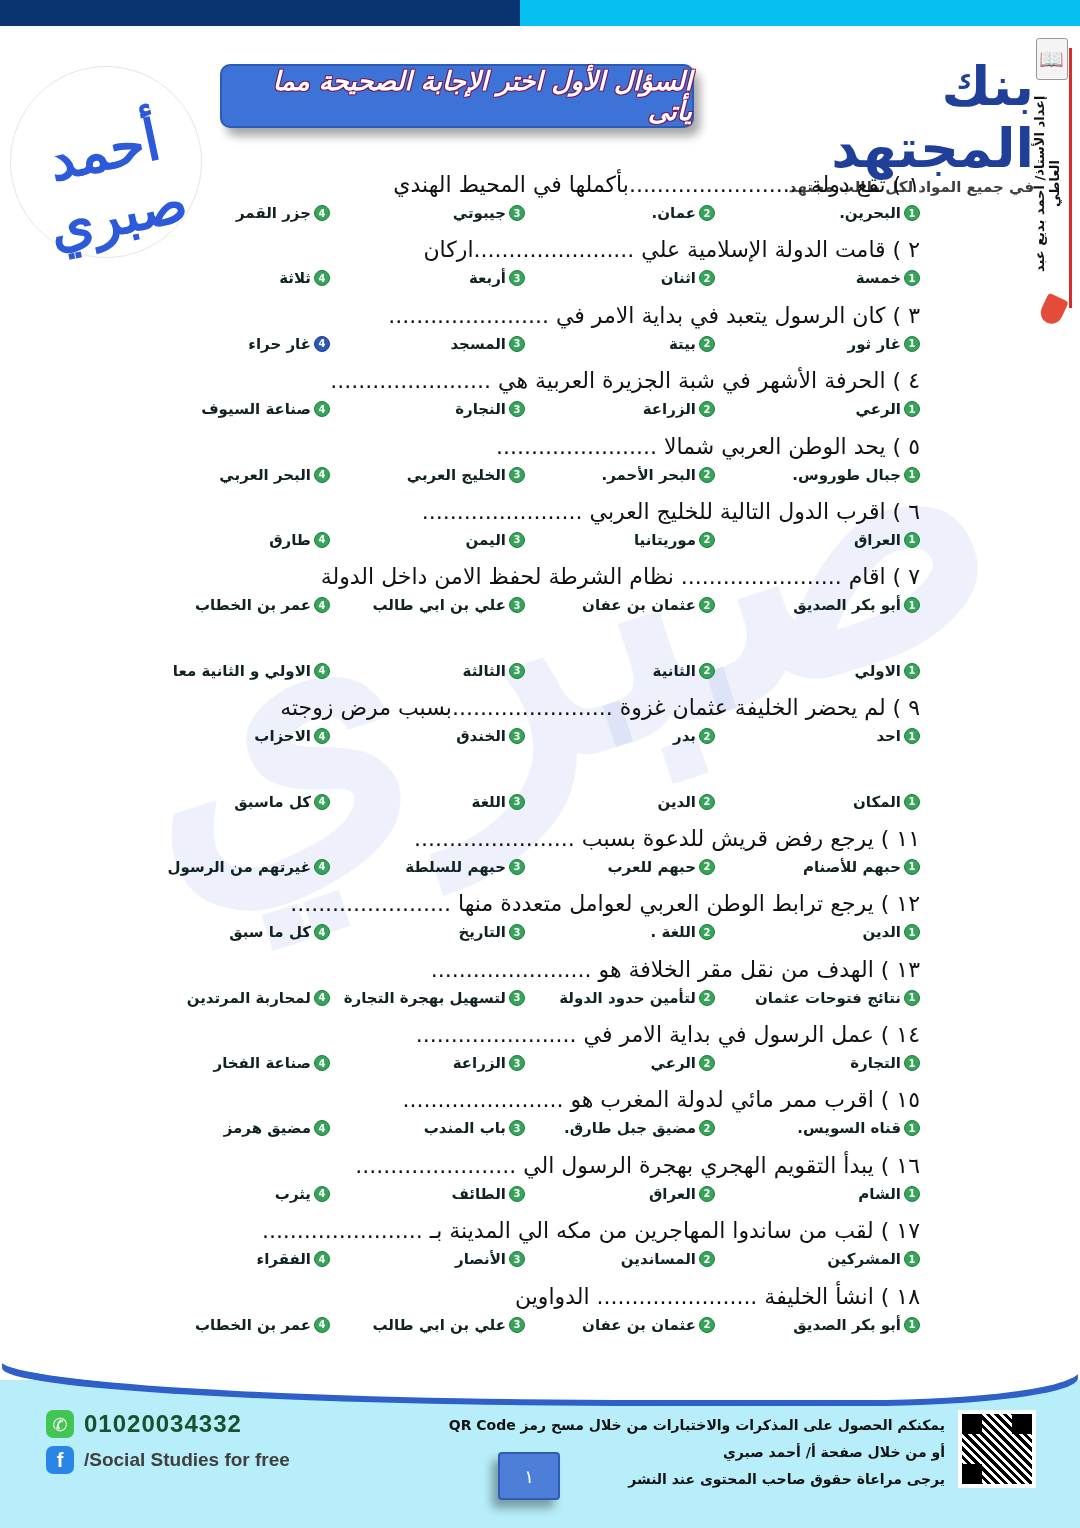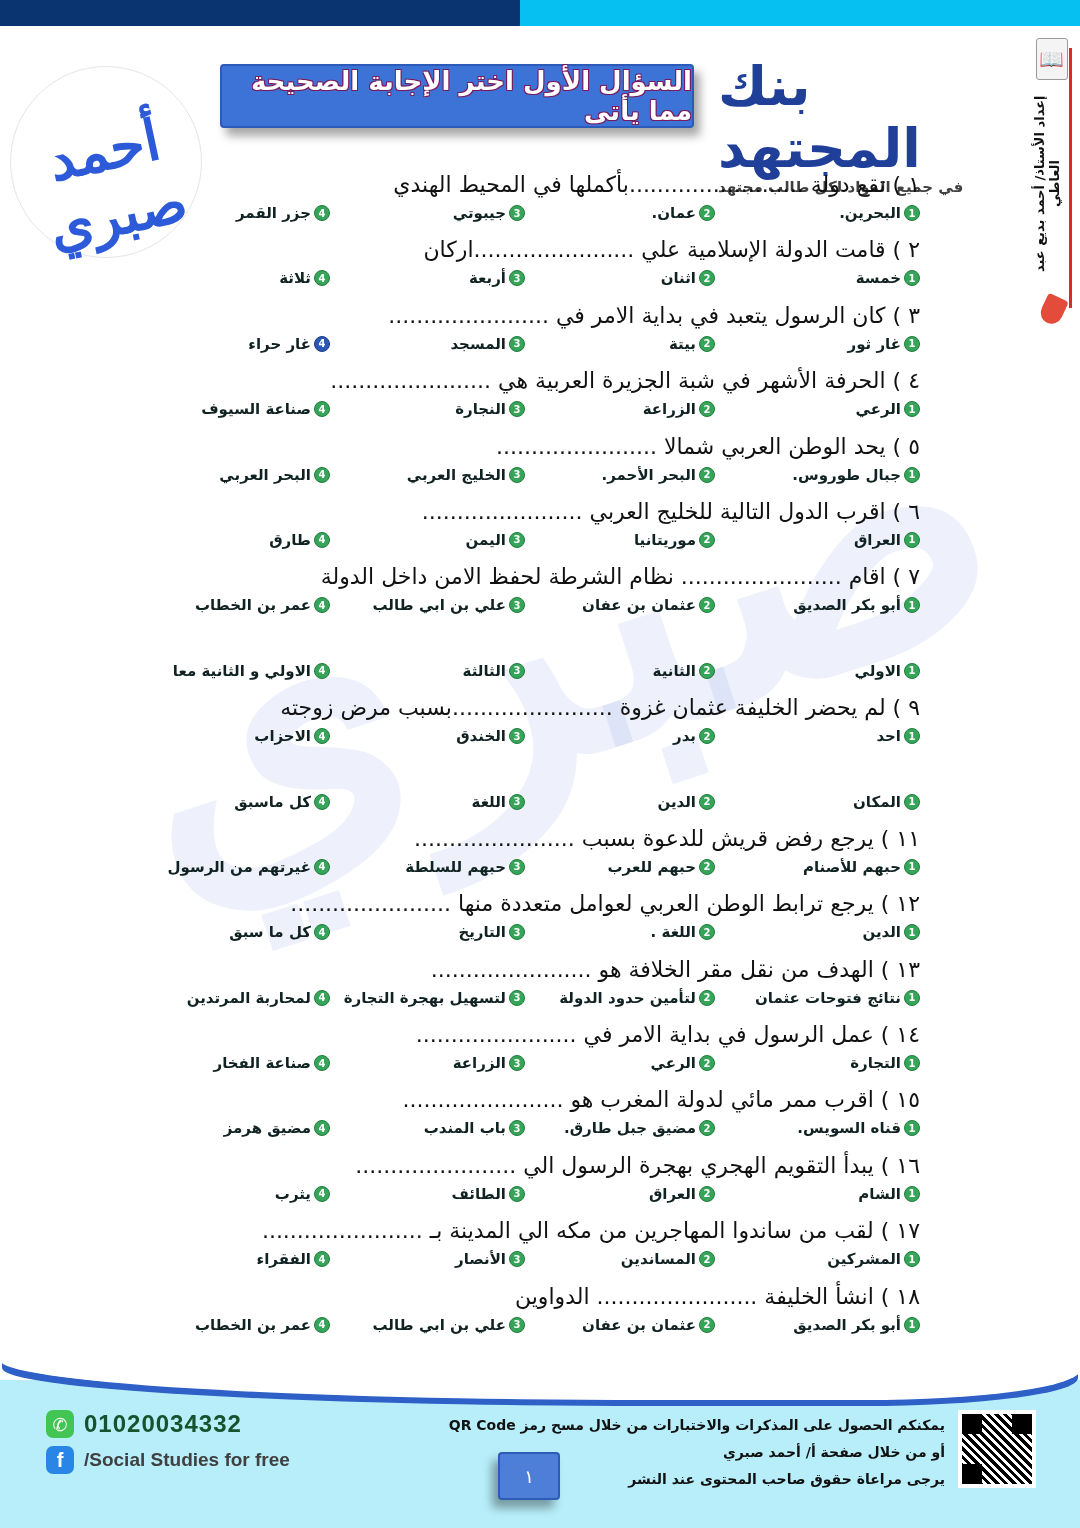--- a/index.html
+++ b/index.html
@@ -9,25 +9,25 @@
   .topbar .light { flex:1; background:#05c0f0; }
 
   .watermark { position:absolute; left:170px; top:470px; width:700px; height:750px; color:rgba(90,120,220,0.10); font-family:"DejaVu Serif", serif; font-size:360px; font-weight:bold; line-height:1; text-align:center; transform:rotate(-18deg); pointer-events:none; }
 
   .side-strip { position:absolute; right:6px; top:38px; width:46px; height:290px; }
   .side-strip .line { position:absolute; right:2px; top:10px; width:3px; height:260px; background:#d92b2b; }
   .side-strip .book { position:absolute; right:6px; top:0; width:30px; height:40px; border:1px solid #999; border-radius:3px; background:#f4f4f4; font-size:20px; text-align:center; line-height:40px; color:#888; }
   .side-strip .vtext { position:absolute; right:12px; top:46px; writing-mode:vertical-rl; transform:rotate(180deg); font-size:13px; font-weight:bold; color:#111; height:200px; text-align:center; }
   .side-strip .pencil { position:absolute; right:10px; top:258px; width:22px; height:28px; background:#e34b3a; border-radius:4px 4px 12px 12px; transform:rotate(25deg); }
 
-  .brand { position:absolute; right:62px; top:56px; text-align:left; width:300px; }
+  .brand { position:absolute; right:46px; top:56px; text-align:right; width:300px; }
   .brand .title { font-family:"DejaVu Sans", sans-serif; font-size:54px; font-weight:bold; color:#1f3f99; line-height:62px; direction:rtl; }
   .brand .sub { font-size:15px; font-weight:bold; color:#404040; direction:rtl; margin-top:-2px; }
 
-  .qbanner { position:absolute; left:220px; top:64px; width:470px; height:60px; background:#3d73d6; border:2px solid #2c5ab8; border-radius:4px; box-shadow:6px 8px 10px rgba(0,0,0,0.35); display:flex; align-items:center; justify-content:center; }
+  .qbanner { position:absolute; left:220px; top:64px; width:470px; height:60px; background:#3d73d6; border:2px solid #2c5ab8; border-radius:10px; box-shadow:6px 8px 10px rgba(0,0,0,0.35); display:flex; align-items:center; justify-content:center;font-style:italic; }
   .qbanner span { color:#fff; font-size:26px; font-weight:bold; direction:rtl; text-shadow:1px 1px 0 #7a1a5b, -1px -1px 0 #7a1a5b, 1px -1px 0 #7a1a5b, -1px 1px 0 #7a1a5b; }
 
   .logo { position:absolute; left:10px; top:66px; width:200px; height:190px; }
   .logo .ring { position:absolute; left:0; top:0; width:190px; height:190px; border-radius:50%; border:1px solid #e5e5e5; }
   .logo .calli { position:absolute; left:6px; top:50px; width:190px; text-align:center; font-family:"DejaVu Serif", serif; font-size:56px; font-weight:bold; color:#2c5ad8; direction:rtl; transform:rotate(-12deg); }
 
   .questions { position:absolute; top:168px; left:190px; width:730px; direction:rtl; }
   .q { height:65.4px; position:relative; }
   .q .stem { position:absolute; right:0; top:0; font-size:22px; color:#111; white-space:nowrap; line-height:34px; }
   .q .opts { position:absolute; right:0; top:36px; width:730px; height:28px; }

